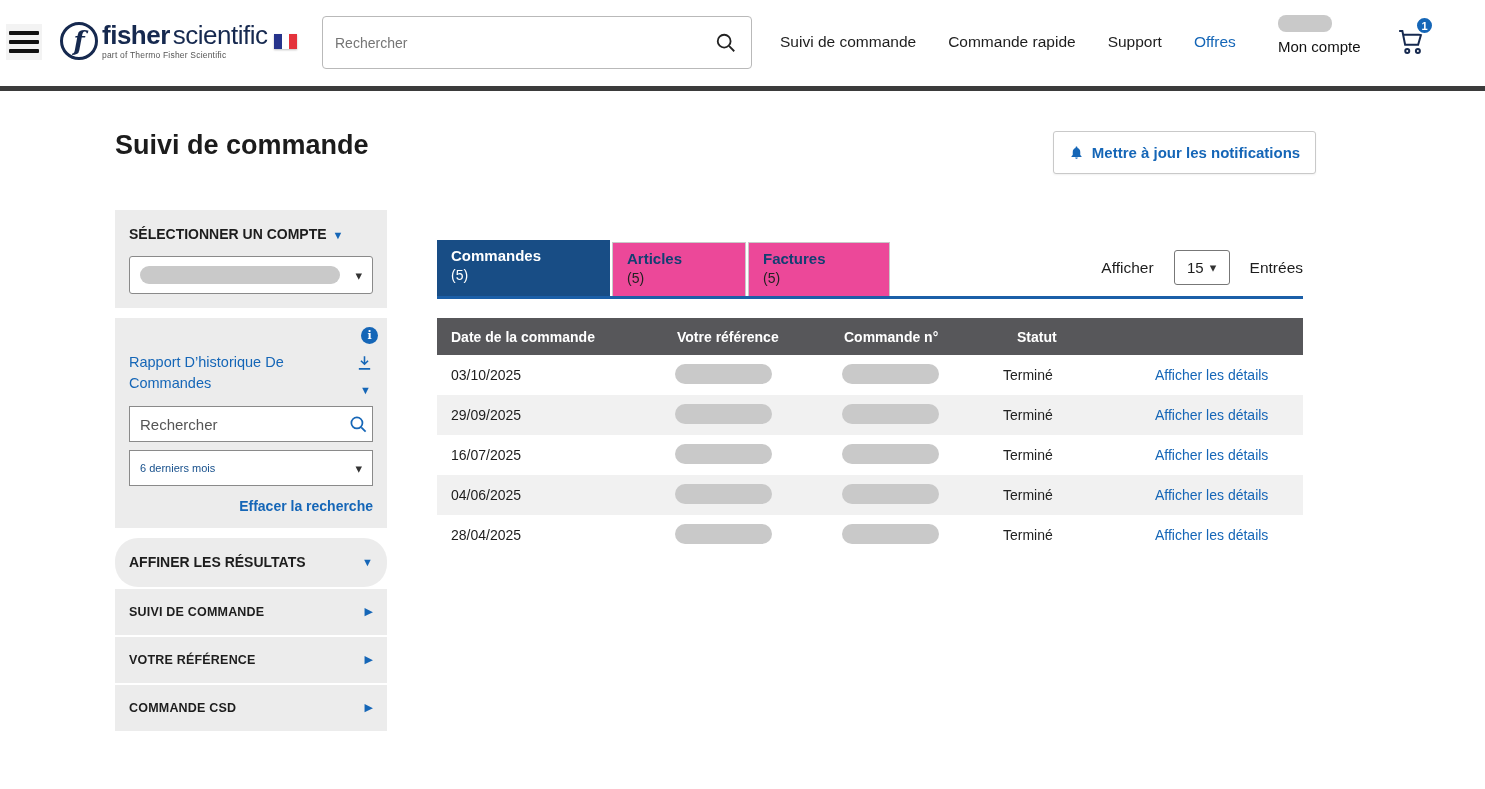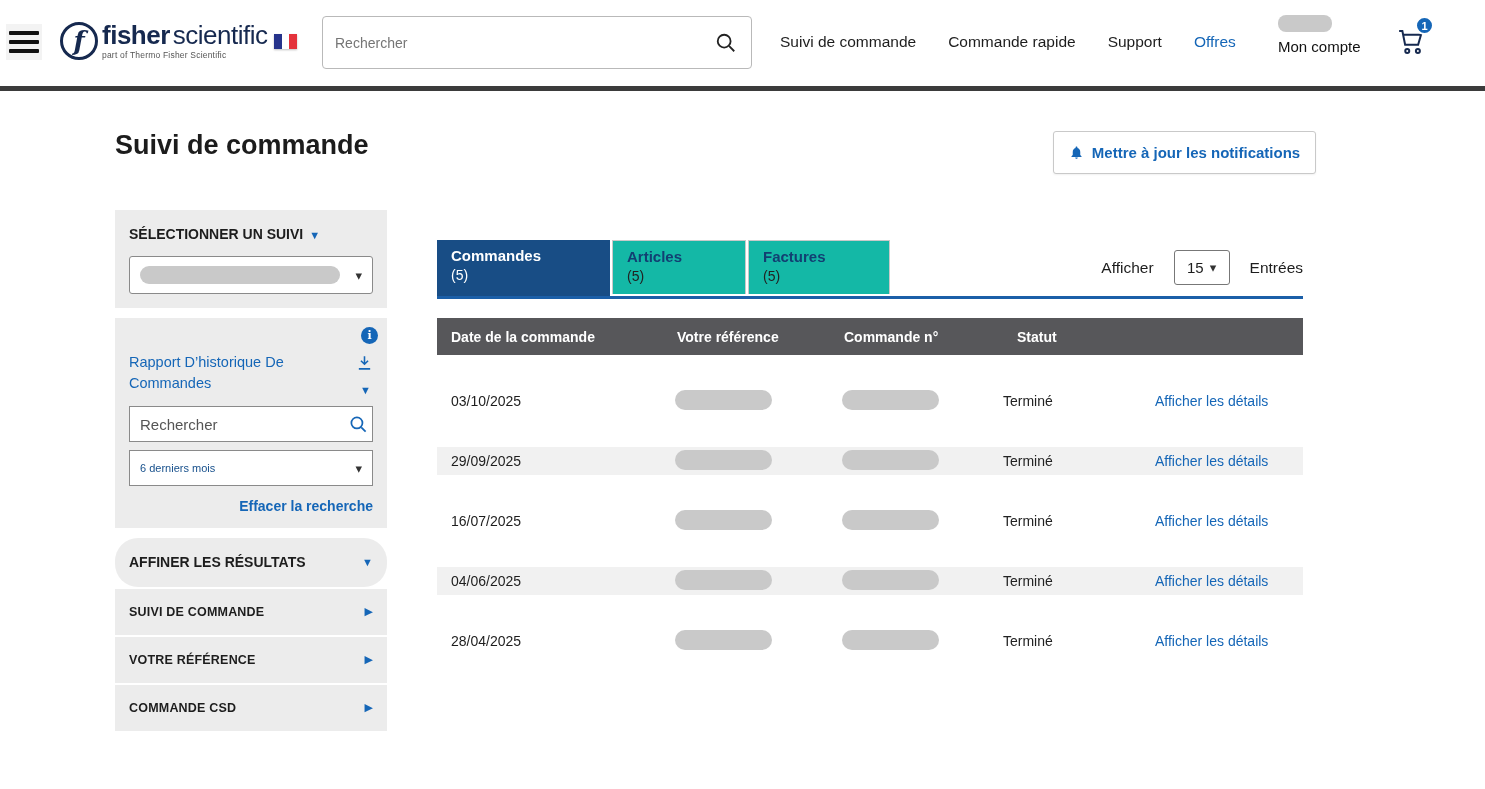--- a/index.html
+++ b/index.html
@@ -89,42 +89,42 @@
   .clear-link { margin-top:12px; text-align:right; color:#1566b7; font-size:14px; font-weight:700; cursor:pointer; }
 
   .refine-box { display:flex; align-items:center; justify-content:space-between; margin-bottom:2px;border-radius:23px; }
   .filter-row { background:#ececec; height:46px; padding:0 14px; display:flex; align-items:center;
                 justify-content:space-between; margin-bottom:2px; cursor:pointer; }
   .filter-label { font-size:12.5px; font-weight:700; color:#1d1d1d; letter-spacing:0.2px; }
   .arrow-r { color:#1566b7; font-size:11px; }
 
   
   .content { position:absolute; left:437px; top:240px; width:866px; }
-  .tabs-row { position:relative; height:56px; display:flex; }
+  .tabs-row { position:relative; height:56px; display:flex; align-items:flex-end; }
   .tab { cursor:pointer; padding:7px 0 0 14px; }
   .tab-active { width:173px; height:56px; background:#184d85; color:#fff; }
   .tab-active .tab-label { font-size:15px; font-weight:700; }
   .tab-active .tab-count { font-size:14px; margin-top:3px; }
-  .tab-inactive { width:134px; height:54px; background:#14b8a6; border:1px solid #c9c9c9; border-bottom:none; margin-left:2px; }
+  .tab-inactive { width:134px; height:54px; background:#ec4899; border:1px solid #c9c9c9; border-bottom:none; margin-left:2px; }
   .tab-inactive .tab-label { font-size:15px; font-weight:700; color:#123f72; }
   .tab-inactive .tab-count { font-size:14px; margin-top:3px; color:#222; }
   .tab-factures { width:142px; }
 
   .display-ctl { position:absolute; right:0; bottom:11px; display:flex; align-items:center; gap:20px;
                  font-size:15.5px; color:#1d1d1d; }
   .entries-select { width:56px; height:35px; border:1px solid #777; border-radius:3px; background:#fff;
                     display:flex; align-items:center; justify-content:center; gap:6px; cursor:pointer; font-size:15px; }
 
   .blue-bar { height:3px; background:#1b5fa8; width:100%; }
 
   .orders-table { margin-top:19px; }
   .thead, .trow { display:grid; grid-template-columns:226px 167px 173px 152px 1fr; align-items:center; }
   .thead { background:#57575a; color:#fff; height:37px; font-weight:700; font-size:14px; }
   .th { padding-left:14px; white-space:nowrap; }
-  .trow { height:28px; font-size:14px; background:#fff;margin-top:32px; }
+  .trow { height:40px; font-size:14px; background:#fff; }
   .trow.alt { background:#f1f1f1; }
   .td-date { padding-left:14px; color:#1d1d1d; }
   .blob-sm { display:inline-block; width:97px; height:20px; margin-left:12px; }
   .td-status { color:#222; }
   .details-link { color:#1566b7; cursor:pointer; text-decoration:none; }
 </style>
 </head>
 <body>
 
 <div class="page">
@@ -190,21 +190,21 @@
     <svg width="15" height="15" viewBox="0 0 24 24" fill="#1566b7">
         <path d="M12 22c1.1 0 2-.9 2-2h-4c0 1.1.9 2 2 2zm6-6v-5c0-3.07-1.63-5.64-4.5-6.32V4c0-.83-.67-1.5-1.5-1.5s-1.5.67-1.5 1.5v.68C7.64 5.36 6 7.92 6 11v5l-2 2v1h16v-1l-2-2z"></path>
       </svg>
     <span>Mettre à jour les notifications</span>
   </button>
 
   <aside class="sidebar">
 
     <div class="sb-box">
       <div class="sb-title">
-        <span>SÉLECTIONNER UN SUIVI</span><span class="tri">▼</span>
+        <span>SÉLECTIONNER UN COMPTE</span><span class="tri">▼</span>
       </div>
       <div class="sb-select">
         <span class="blob blob-wide"></span>
         <span class="chev">▾</span>
       </div>
     </div>
 
     <div class="sb-box">
       <span class="info-icon">i</span>
       <span class="tri-abs" style="top:66px;">▼</span>

